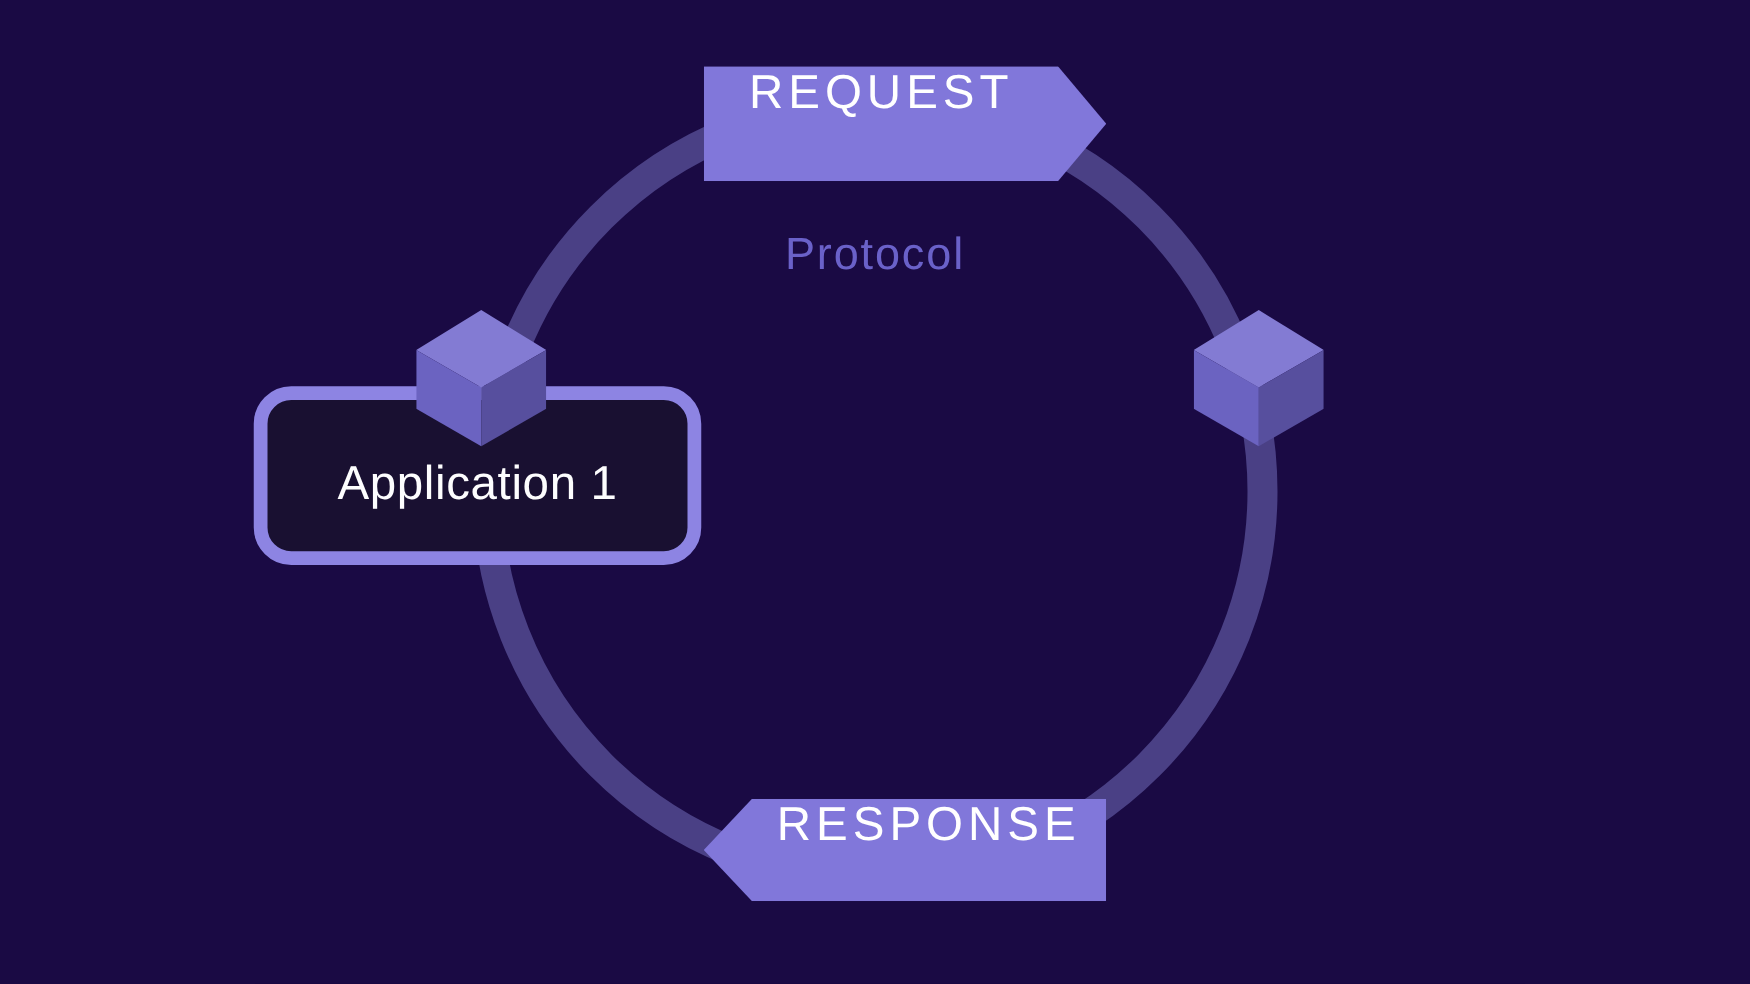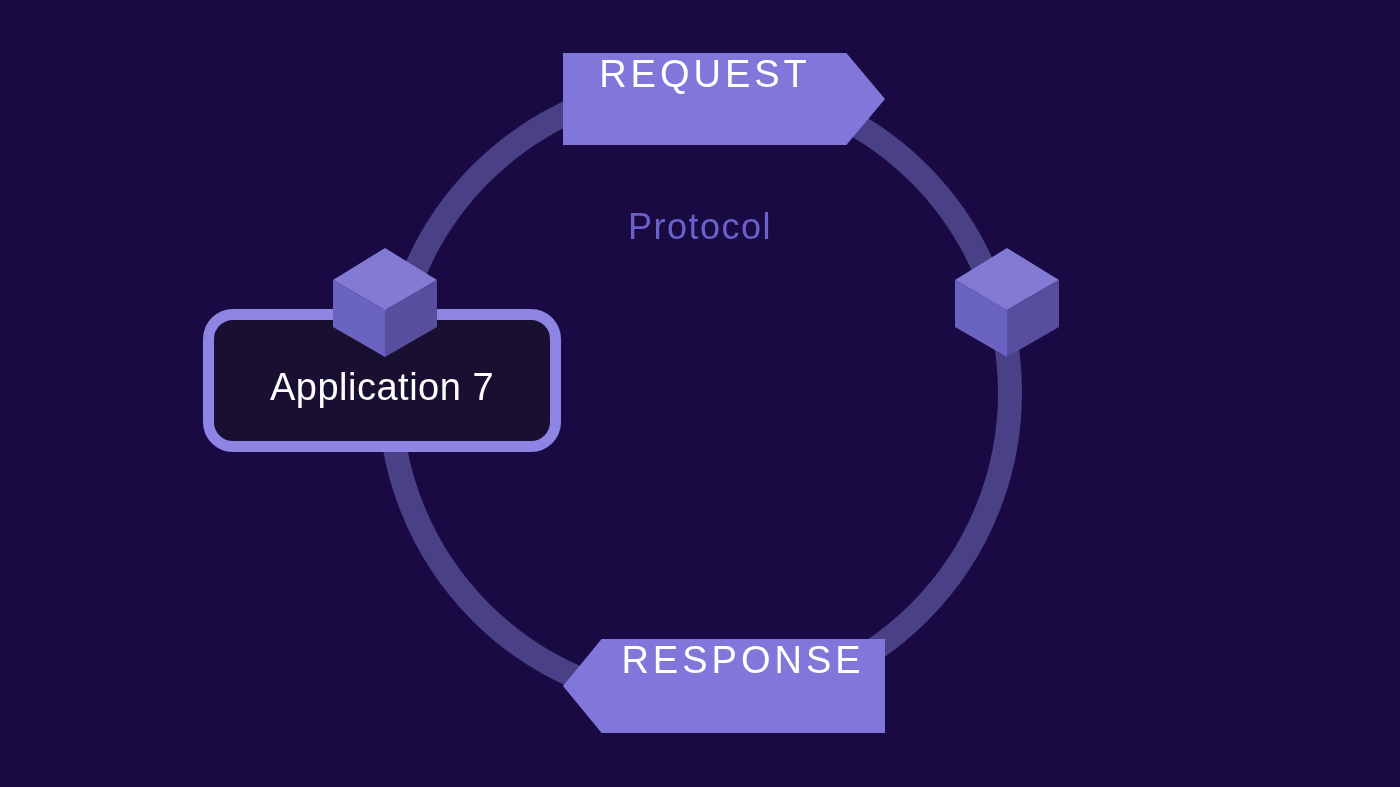--- a/index.html
+++ b/index.html
@@ -44,37 +44,36 @@
   }
   .banner.request {
     top: 53px;
     height: 92px;
     clip-path: polygon(0 0, 88% 0, 100% 50%, 88% 100%, 0 100%);
     padding-right: 38px;
     box-sizing: border-box;
   }
   .banner.response {
     top: 639px;
-    height: 94px;
+    height: 82px;
     clip-path: polygon(12% 0, 100% 0, 100% 100%, 12% 100%, 0 50%);
     padding-left: 38px;
     box-sizing: border-box;
   }
 
   
   .ring-label {
     position: absolute;
     left: 490px;
     width: 420px;
     text-align: center;
     color: #6a61c9;
     font-size: 36px;
     letter-spacing: 1.5px;
     font-weight: 400;
-    margin-top: 24px;
   }
   .ring-label.protocol { top: 182px; }
   .ring-label.format   { top: 570px; }
 
   
   .app-box {
     position: absolute;
     top: 309px;
     width: 358px;
     height: 143px;
@@ -110,21 +109,21 @@
 
   <div class="ring"></div>
 
   <div class="banner request">
     <span>REQUEST</span>
   </div>
 
   <div class="ring-label protocol">Protocol</div>
 
   <div class="app-box app1">
-    <span>Application 7</span>
+    <span>Application 1</span>
   </div>
 
 
   <svg class="cube cube1" viewBox="0 0 104 110" aria-hidden="true">
     <polygon points="52,0 104,32 52,62 0,32" fill="#837bd3"></polygon>
     <polygon points="0,32 52,62 52,109 0,79" fill="#6b63c1"></polygon>
     <polygon points="52,62 104,32 104,79 52,109" fill="#574f9e"></polygon>
   </svg>
 
   <svg class="cube cube2" viewBox="0 0 104 110" aria-hidden="true">

